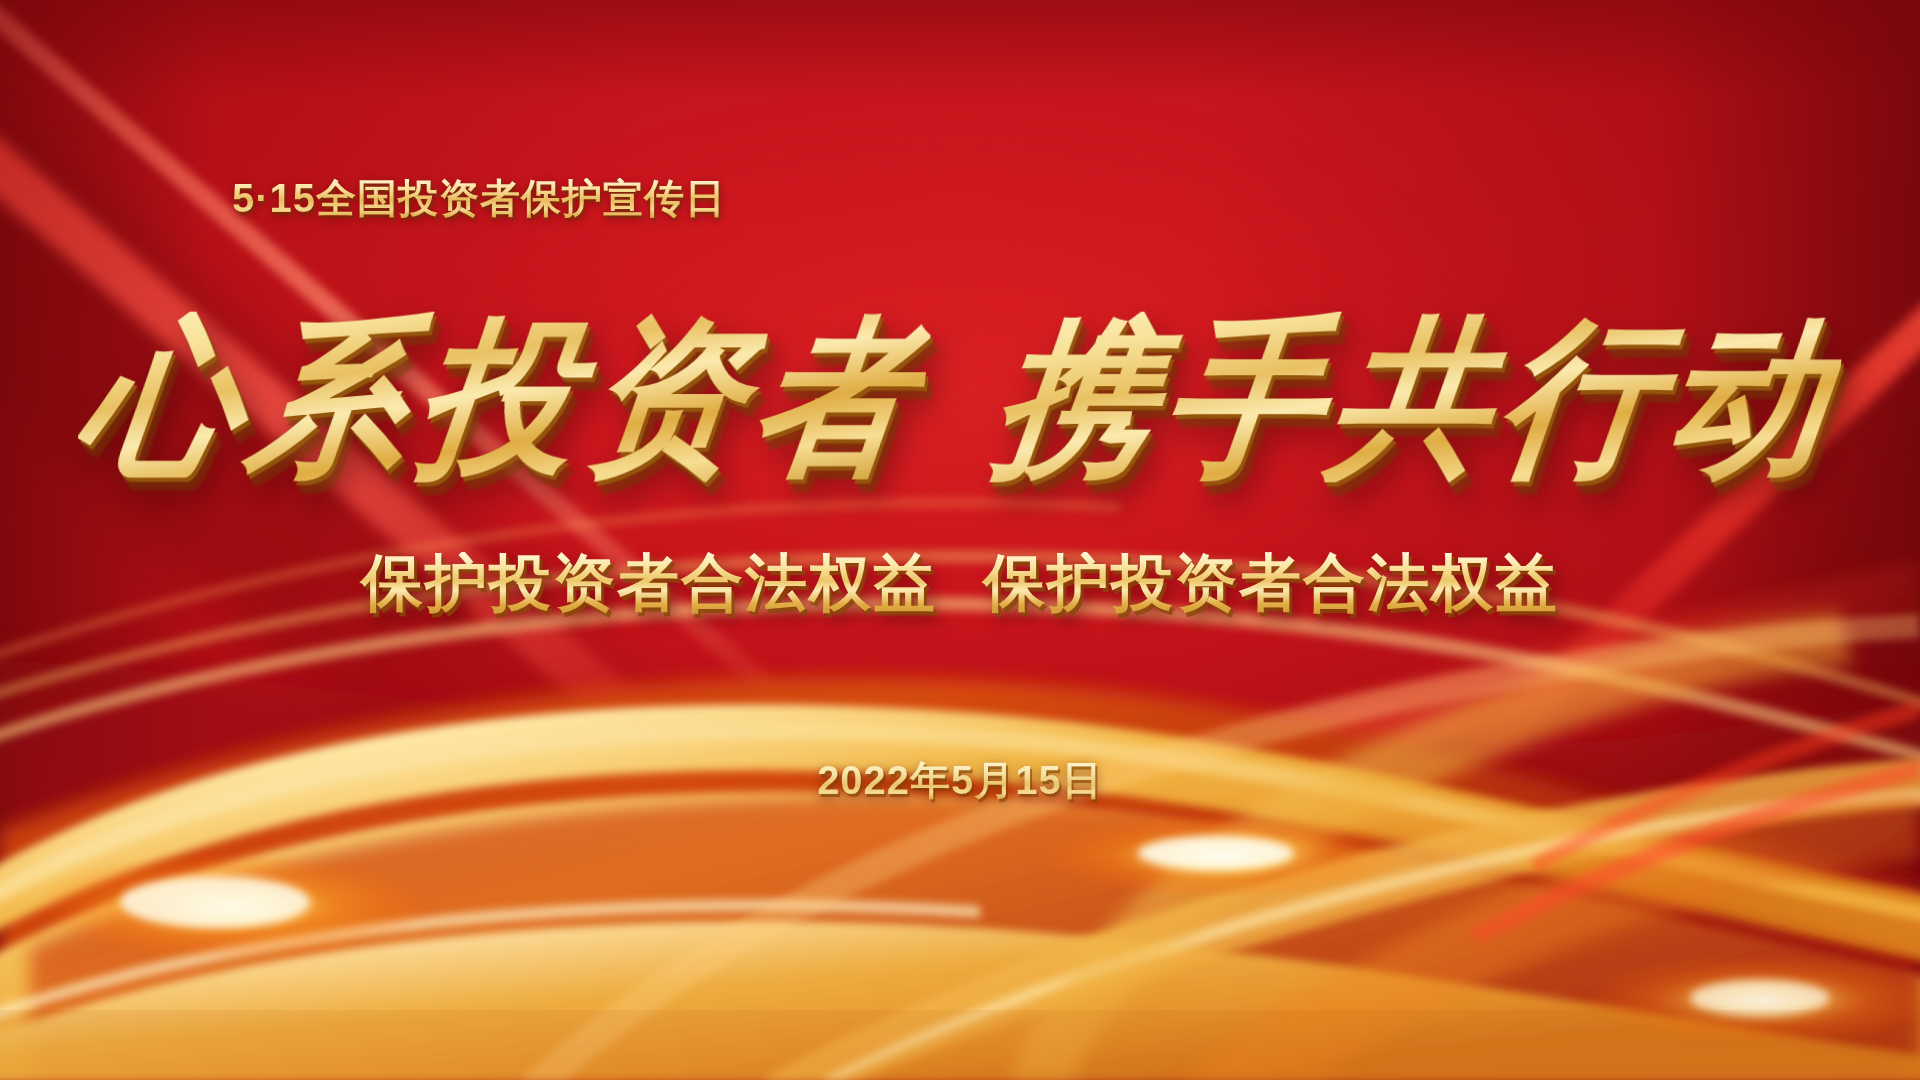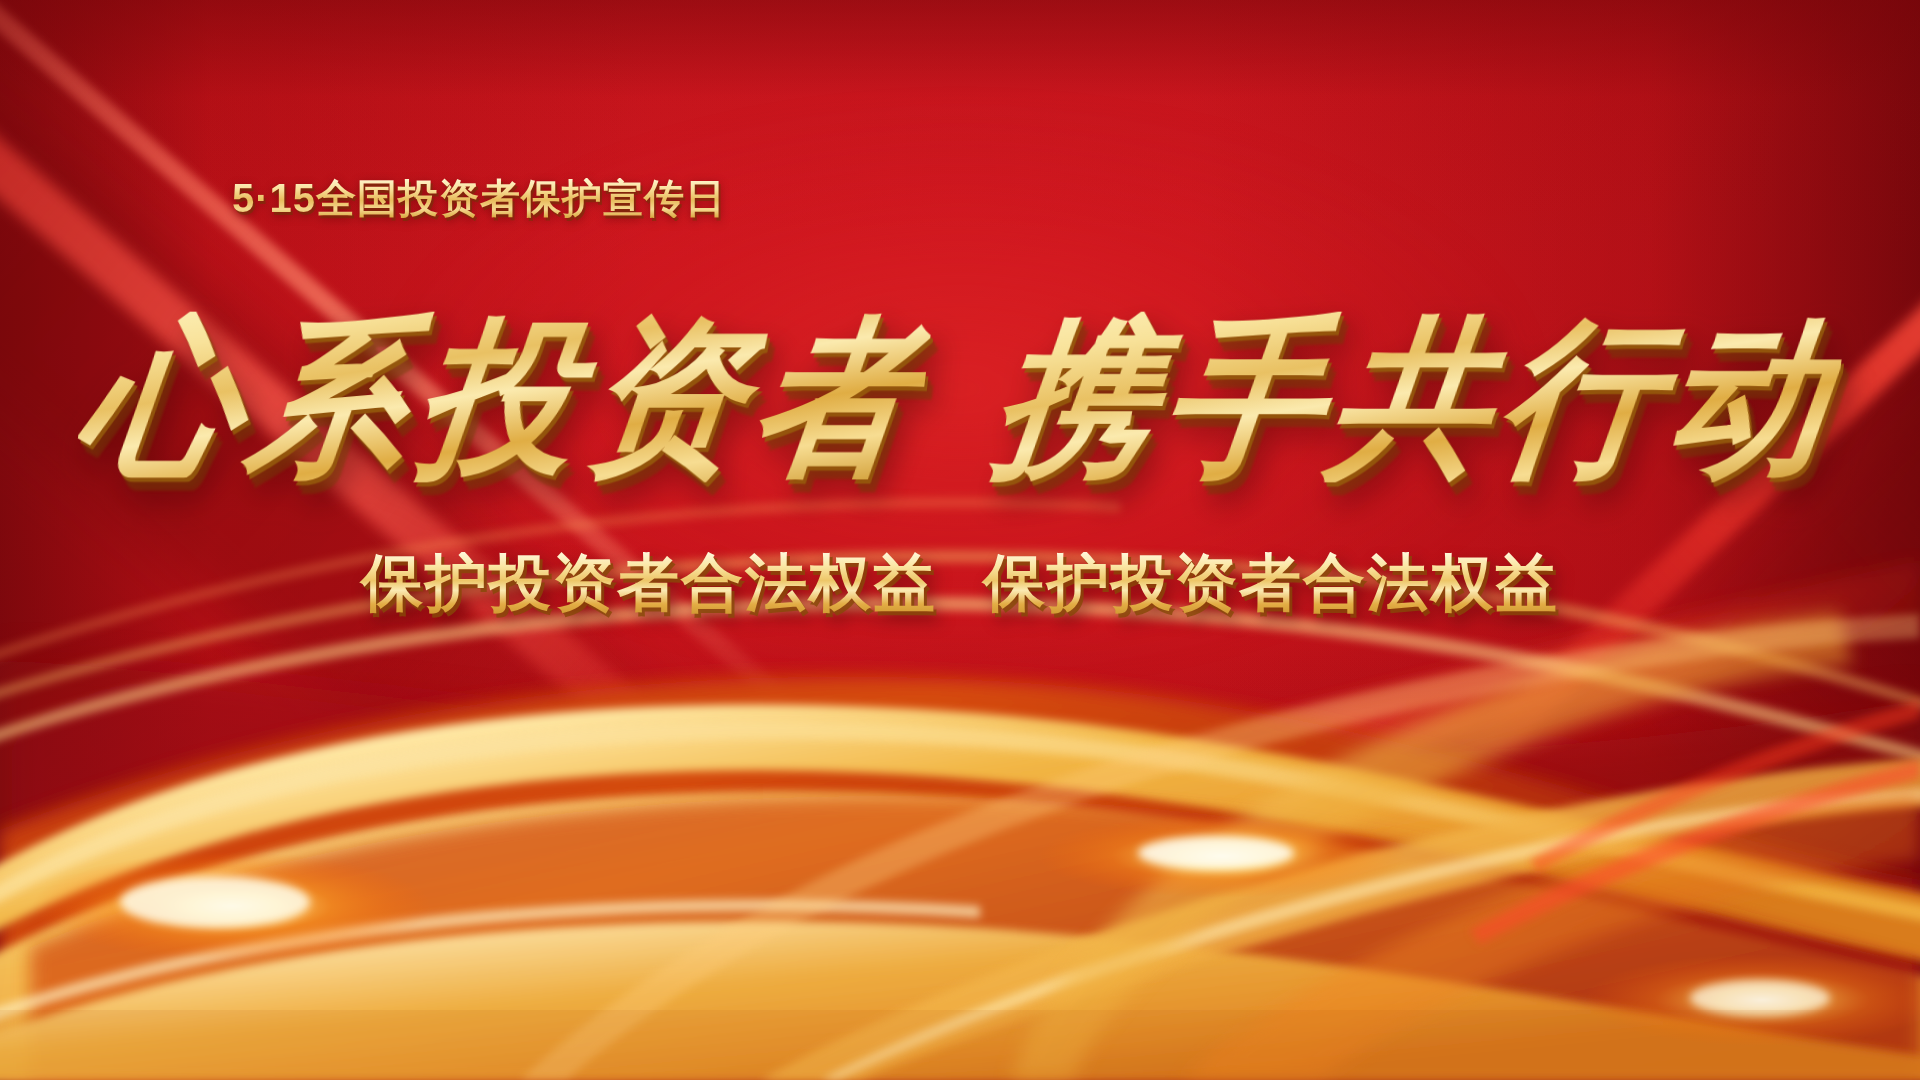--- a/index.html
+++ b/index.html
@@ -351,15 +351,16 @@
     <div class="eyebrow">5·15全国投资者保护宣传日</div>
 
     <div class="headline">
       <span class="hl-text">心系投资者</span><span class="hl-gap"></span><span class="hl-text">携手共行动</span>
     </div>
 
     <div class="subtitle">
       <span>保护投资者合法权益</span><span class="sub-gap"></span><span>保护投资者合法权益</span>
     </div>
 
+    <div class="datestamp">2022年5月15日</div>
 
   </div>
 </div>
 
 </body></html>

